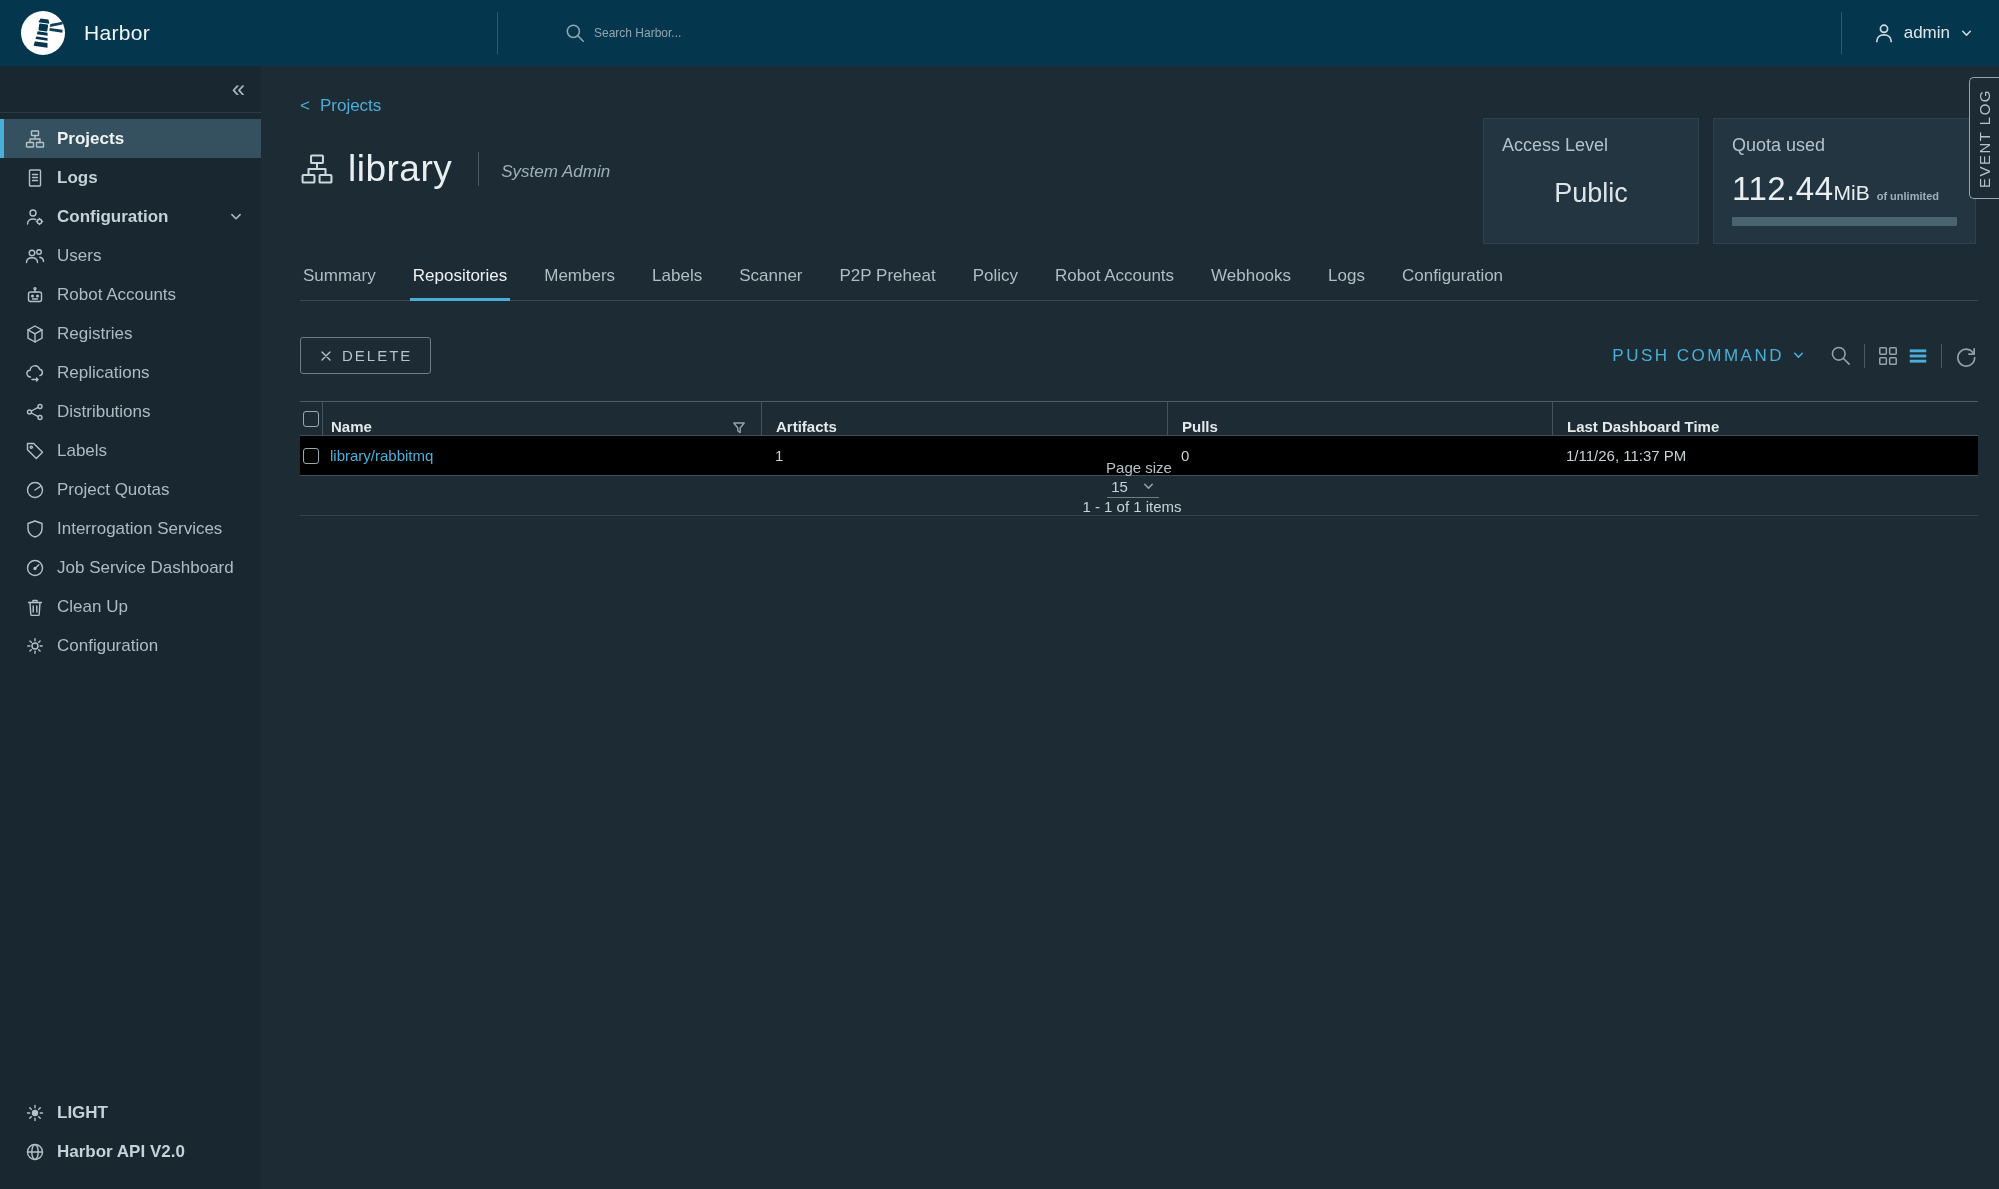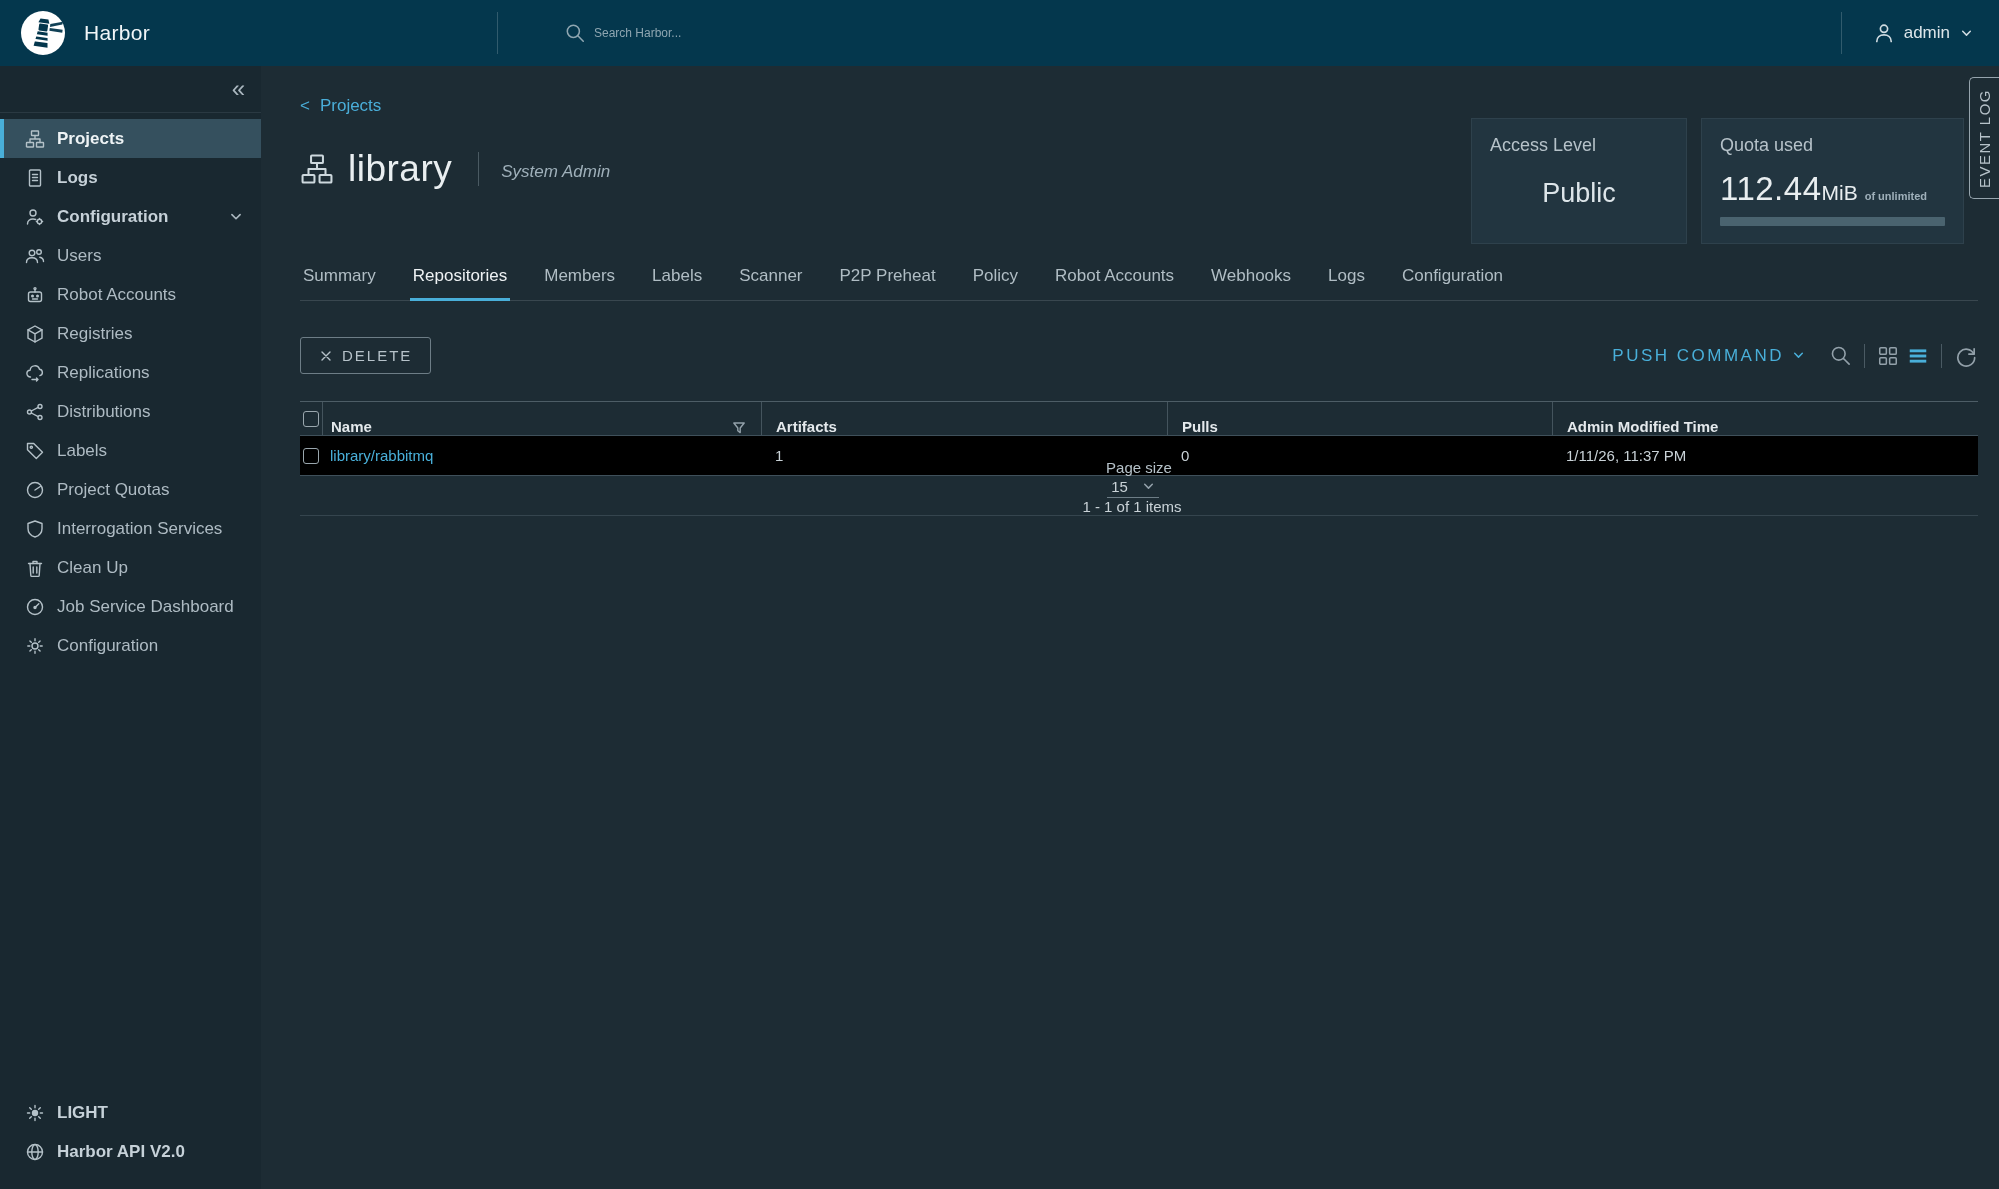--- a/index.html
+++ b/index.html
@@ -41,21 +41,21 @@
   
   .main { flex:1; padding:0 21px 0 39px; position:relative; }
   .breadcrumb { padding-top:30px; font-size:17px; color:#4aaed9; display:flex; align-items:center; gap:10px; cursor:pointer; width:max-content; }
   .head-row { display:flex; justify-content:space-between; align-items:flex-start; }
   .title-block { display:flex; align-items:center; padding-top:32px; }
   .title-block svg { color:#cdd8dd; }
   .proj-title { font-size:37px; font-weight:400; color:#e9eef0; margin-left:14px; letter-spacing:.5px; }
   .title-sep { width:1px; height:34px; background:#4a5a62; margin:0 22px 0 26px; }
   .proj-role { font-size:17px; font-style:italic; color:#9fb0ba; padding-top:6px; }
 
-  .cards { display:flex; gap:14px; margin-right:14px; padding-top:2px; }
+  .cards { display:flex; gap:14px; margin-right:2px; padding-top:2px; }
   .card { background:#223540; border:1px solid #2e414c; height:126px; padding:16px 18px; }
   .card-access { width:216px; }
   .card-quota { width:263px; }
   .card-title { font-size:18px; color:#b6c2c9; }
   .card-value { text-align:center; font-size:27px; color:#dde5e9; margin-top:22px; }
   .quota-line { margin-top:14px; display:flex; align-items:baseline; color:#e9eef0; }
   .quota-num { font-size:33px; letter-spacing:.5px; }
   .quota-unit { font-size:21px; }
   .quota-of { font-size:11px; font-weight:700; color:#9fb0ba; margin-left:7px; }
   .quota-bar { margin-top:9px; height:9px; background:#4a636f; border-radius:1px; }
@@ -233,34 +233,34 @@
           <span>Project Quotas</span>
         </div>
         <div class="nav-item">
           <svg class="ic" width="20" height="20" viewBox="0 0 20 20">
             <path d="M10 2 L17 4.5 V9.5 C17 14.5 13.8 16.9 10 18 C6.2 16.9 3 14.5 3 9.5 V4.5 Z"></path>
           </svg>
           <span>Interrogation Services</span>
         </div>
         <div class="nav-item">
           <svg class="ic" width="20" height="20" viewBox="0 0 20 20">
+            <circle cx="10" cy="10" r="7.5"></circle>
+              <path d="M10 10.5 L13.8 6.8"></path>
+              <circle cx="10" cy="10.5" r="1" fill="currentColor"></circle>
+          </svg>
+          <span>Job Service Dashboard</span>
+        </div>
+        <div class="nav-item">
+          <svg class="ic" width="20" height="20" viewBox="0 0 20 20">
             <path d="M3.5 5.5 h13"></path>
               <path d="M8 5.5 V3.5 h4 v2"></path>
               <path d="M5 5.5 l.8 12 a1 1 0 0 0 1 .9 h6.4 a1 1 0 0 0 1-.9 l.8-12"></path>
               <path d="M8.2 9 v6 M11.8 9 v6"></path>
           </svg>
           <span>Clean Up</span>
-        </div>
-        <div class="nav-item">
-          <svg class="ic" width="20" height="20" viewBox="0 0 20 20">
-            <circle cx="10" cy="10" r="7.5"></circle>
-              <path d="M10 10.5 L13.8 6.8"></path>
-              <circle cx="10" cy="10.5" r="1" fill="currentColor"></circle>
-          </svg>
-          <span>Job Service Dashboard</span>
         </div>
         <div class="nav-item">
           <svg class="ic" width="20" height="20" viewBox="0 0 20 20">
             <circle cx="10" cy="10" r="3"></circle>
               <path d="M10 2.8 v2 M10 15.2 v2 M2.8 10 h2 M15.2 10 h2 M4.9 4.9 l1.4 1.4 M13.7 13.7 l1.4 1.4 M15.1 4.9 l-1.4 1.4 M6.3 13.7 l-1.4 1.4"></path>
           </svg>
           <span>Configuration</span>
         </div>
       </div>
     </div>
@@ -389,21 +389,21 @@
         <div class="hc c-name">
           <span>Name</span>
           <span class="filter-ic">
             <svg class="ic" width="14" height="14" viewBox="0 0 14 14">
                 <path d="M1.8 2 h10.4 L8.2 7 v4.6 L5.8 9.8 V7 Z"></path>
               </svg>
           </span>
         </div>
         <div class="hc c-art">Artifacts</div>
         <div class="hc c-pull">Pulls</div>
-        <div class="hc c-mod">Admin Modified Time</div>
+        <div class="hc c-mod">Last Dashboard Time</div>
       </div>
       <div class="g-row">
         <div class="c-check">
             <span class="checkbox"></span>
           </div>
         <div class="c-name">
             <a class="repo-link">library/rabbitmq</a>
           </div>
         <div class="c-art cell-txt">1</div>
         <div class="c-pull cell-txt">0</div>

